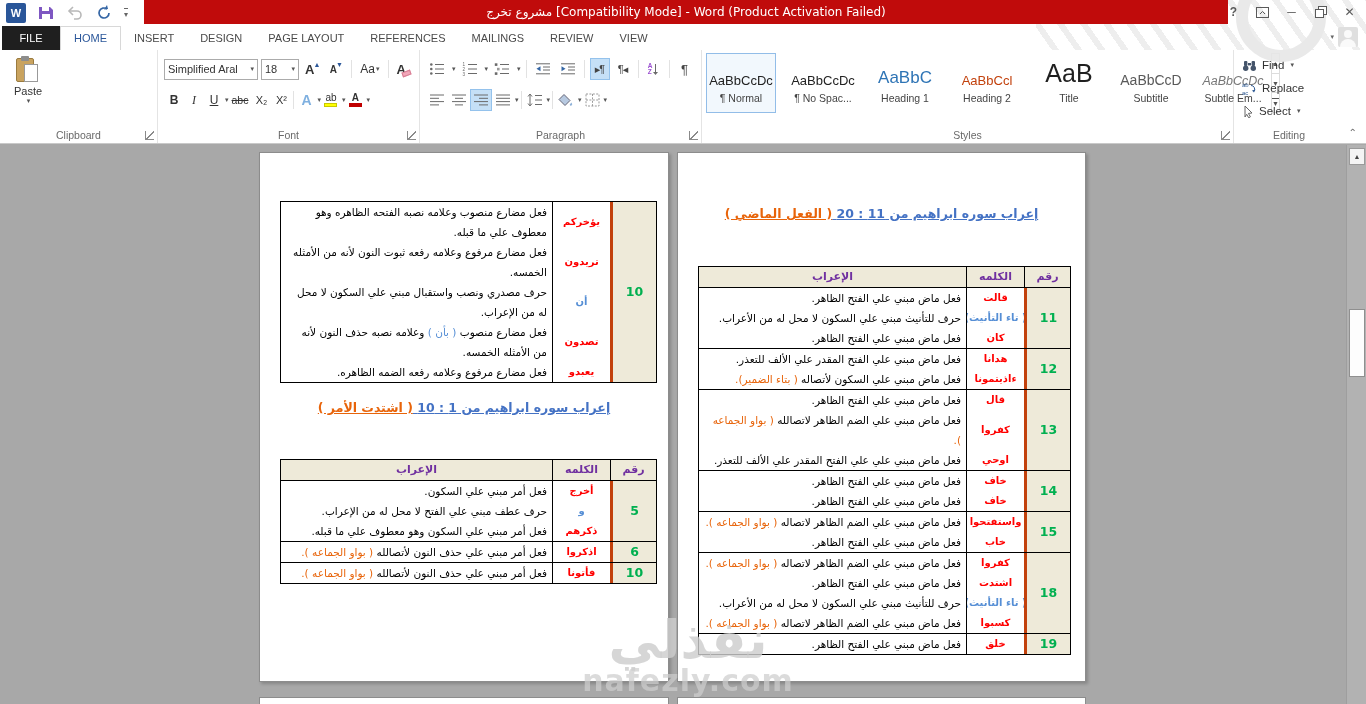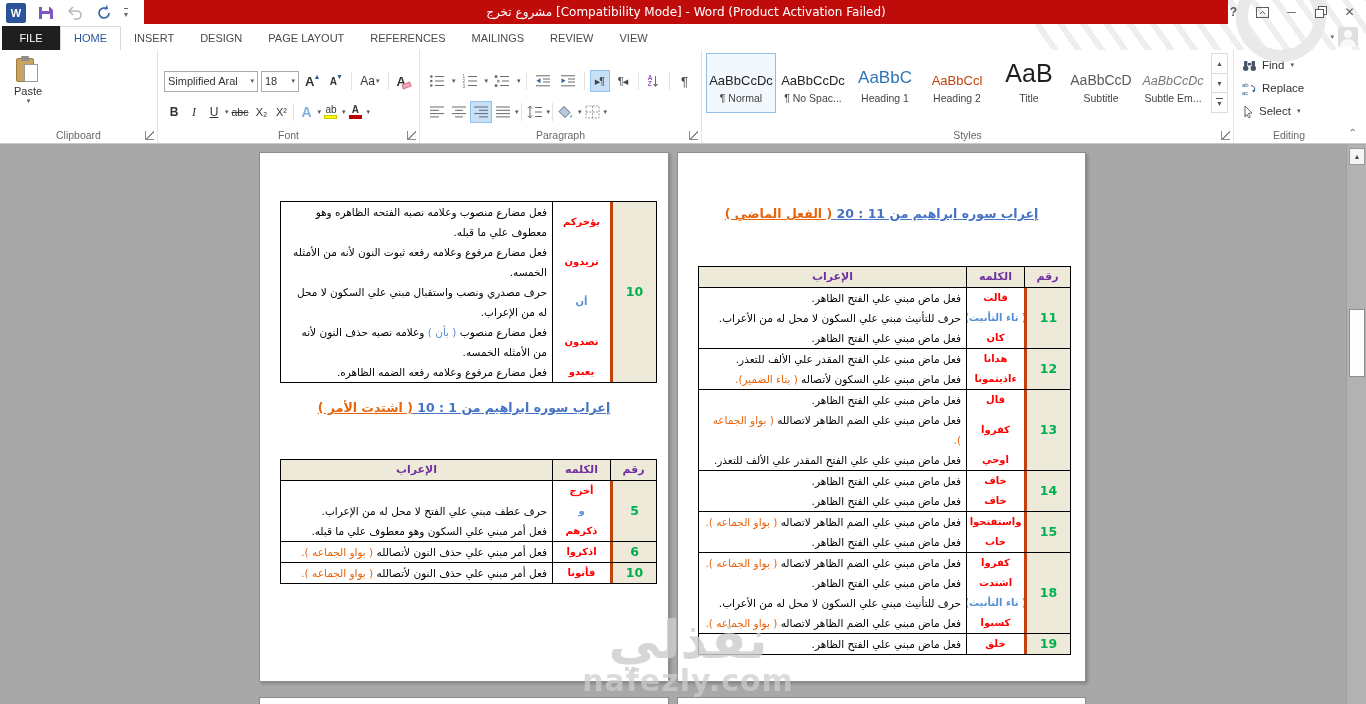--- a/index.html
+++ b/index.html
@@ -51,21 +51,21 @@
   .g-clip{width:158px;display:flex;}
   .paste{width:50px;display:flex;flex-direction:column;align-items:center;padding-top:4px;font-size:11px;}
   .clipicon{position:relative;width:24px;height:28px;}
   .clipicon .board{position:absolute;left:0;top:1px;width:18px;height:24px;background:#c9a35f;border:1px solid #9a7b3f;border-radius:2px;}
   .clipicon .clip{position:absolute;left:5px;top:-1px;width:8px;height:5px;background:#8d8d8d;border-radius:1px;}
   .clipicon .pagex{position:absolute;left:8px;top:7px;width:14px;height:18px;background:#fff;border:1px solid #999;}
   .cliprows{display:flex;flex-direction:column;padding-top:4px;}
   .crow{display:flex;align-items:center;gap:5px;height:21px;padding:0 5px;font-size:11px;color:#333;white-space:nowrap;}
   
   .g-font{width:262px;}
-  .frow1{display:flex;align-items:center;gap:3px;height:24px;margin-top:16px;padding-left:3px;}
+  .frow1{display:flex;align-items:center;gap:3px;height:24px;margin-top:4px;padding-left:3px;}
   .frow2{display:flex;align-items:center;height:24px;margin-top:7px;padding-left:3px;}
   .combo{height:21px;border:1px solid #ababab;background:#fff;display:flex;align-items:center;
     font-size:11px;color:#333;padding:0 3px;gap:3px;white-space:nowrap;}
   .bold{font-weight:bold;}.ital{font-style:italic;font-family:"Liberation Serif",serif;}
   .und{text-decoration:underline;}
   .strik{text-decoration:line-through;font-size:10.5px;}
   .subsup{font-size:11px;}
   .fx-a{color:#7fb0e0;font-weight:bold;font-size:14px;}
   .hl{display:flex;flex-direction:column;align-items:center;line-height:9px;}
   .hl .t{font-size:10px;}
@@ -75,21 +75,21 @@
   .eraser{width:9px;height:5px;background:#f2a7b9;transform:rotate(-20deg);margin-left:-4px;margin-top:8px;border:1px solid #d77f95;}
   .aup{font-size:13px;font-weight:bold;} .asm{font-size:10px;font-weight:bold;}
   .tinyarrow{font-size:7px;color:#2b579a;margin-left:-1px;margin-top:-9px;}
   
   .g-para{width:282px;}
   .dirgl{font-size:11px;color:#444;letter-spacing:-1px;}
   .pil{font-size:13px;color:#444;}
   .sortgl{display:flex;flex-direction:column;font-size:6.5px;line-height:6px;color:#9a4fd0;font-weight:bold;}
   
   .g-styles{width:532px;display:flex;padding:3px 2px 16px 4px;}
-  .cards{display:flex;gap:2px;}
+  .cards{display:flex;gap:12px;}
   .scard{width:70px;height:60px;border:1px solid transparent;text-align:center;padding-top:2px;}
   .scard.sel{border-color:#92bde8;background:#f2f8fd;}
   .s-sample{height:32px;display:flex;align-items:flex-end;justify-content:center;overflow:hidden;white-space:nowrap;}
   .s-name{font-size:10.5px;color:#444;margin-top:4px;white-space:nowrap;overflow:hidden;}
   .s-normal{font-size:13px;color:#222;}
   .s-h1{font-size:17px;color:#2e74b5;}
   .s-h2{font-size:13px;color:#c2410c;}
   .s-title{font-size:25px;color:#1f1f1f;font-family:Liberation Sans, sans-serif;}
   .s-sub{font-size:14px;color:#5a5a5a;}
   .s-em{font-size:12.5px;color:#777;font-style:italic;}
@@ -511,20 +511,23 @@
         <div class="thead">
           <div class="h-num">رقم الآيه</div>
           <div class="h-word">الكلمه</div>
           <div class="h-i3rab">الإعراب</div>
         </div>
         <div class="grp">
           <div class="gnum">5</div>
           <div class="entries">
             <div class="entry">
               <div class="e-word c-r">أخرج</div>
+              <div class="e-lines">
+                <div><span class="c-k">فعل أمر مبني علي السكون.</span></div>
+              </div>
             </div>
             <div class="entry">
               <div class="e-word c-b">و</div>
               <div class="e-lines">
                 <div><span class="c-k">حرف عطف مبني علي الفتح لا محل له من الإعراب.</span></div>
               </div>
             </div>
             <div class="entry">
               <div class="e-word c-r">ذكرهم</div>
               <div class="e-lines">

